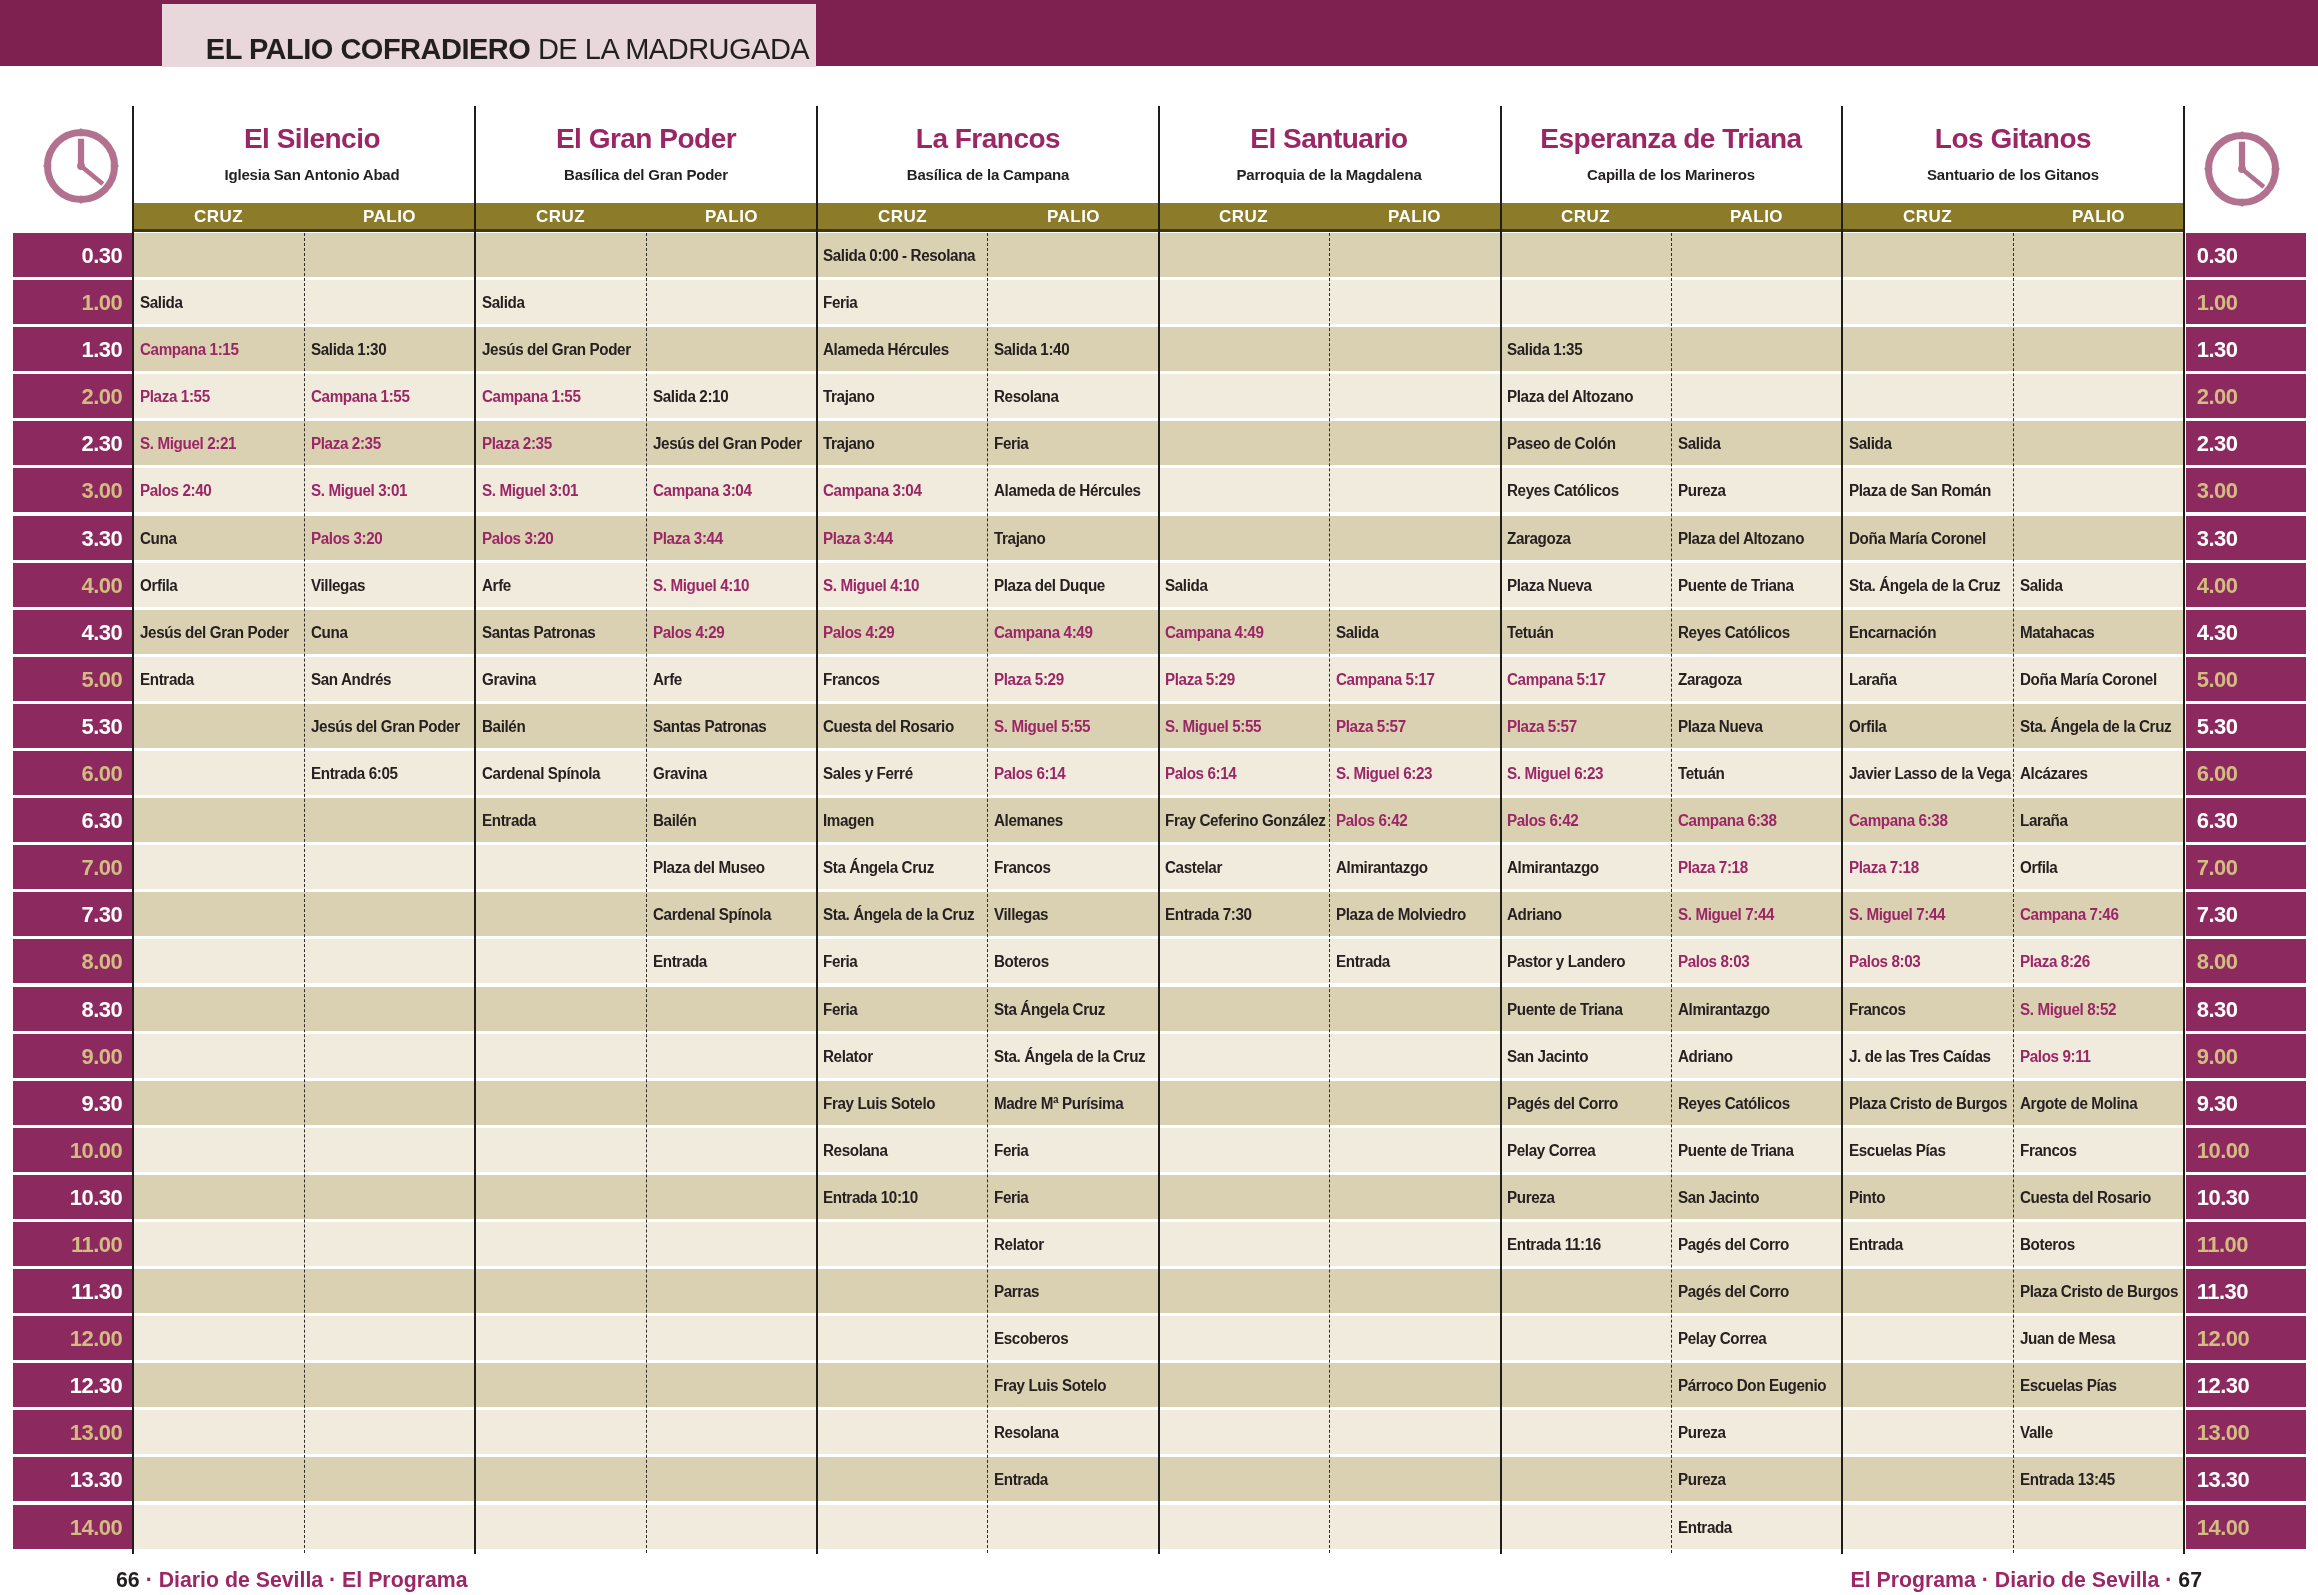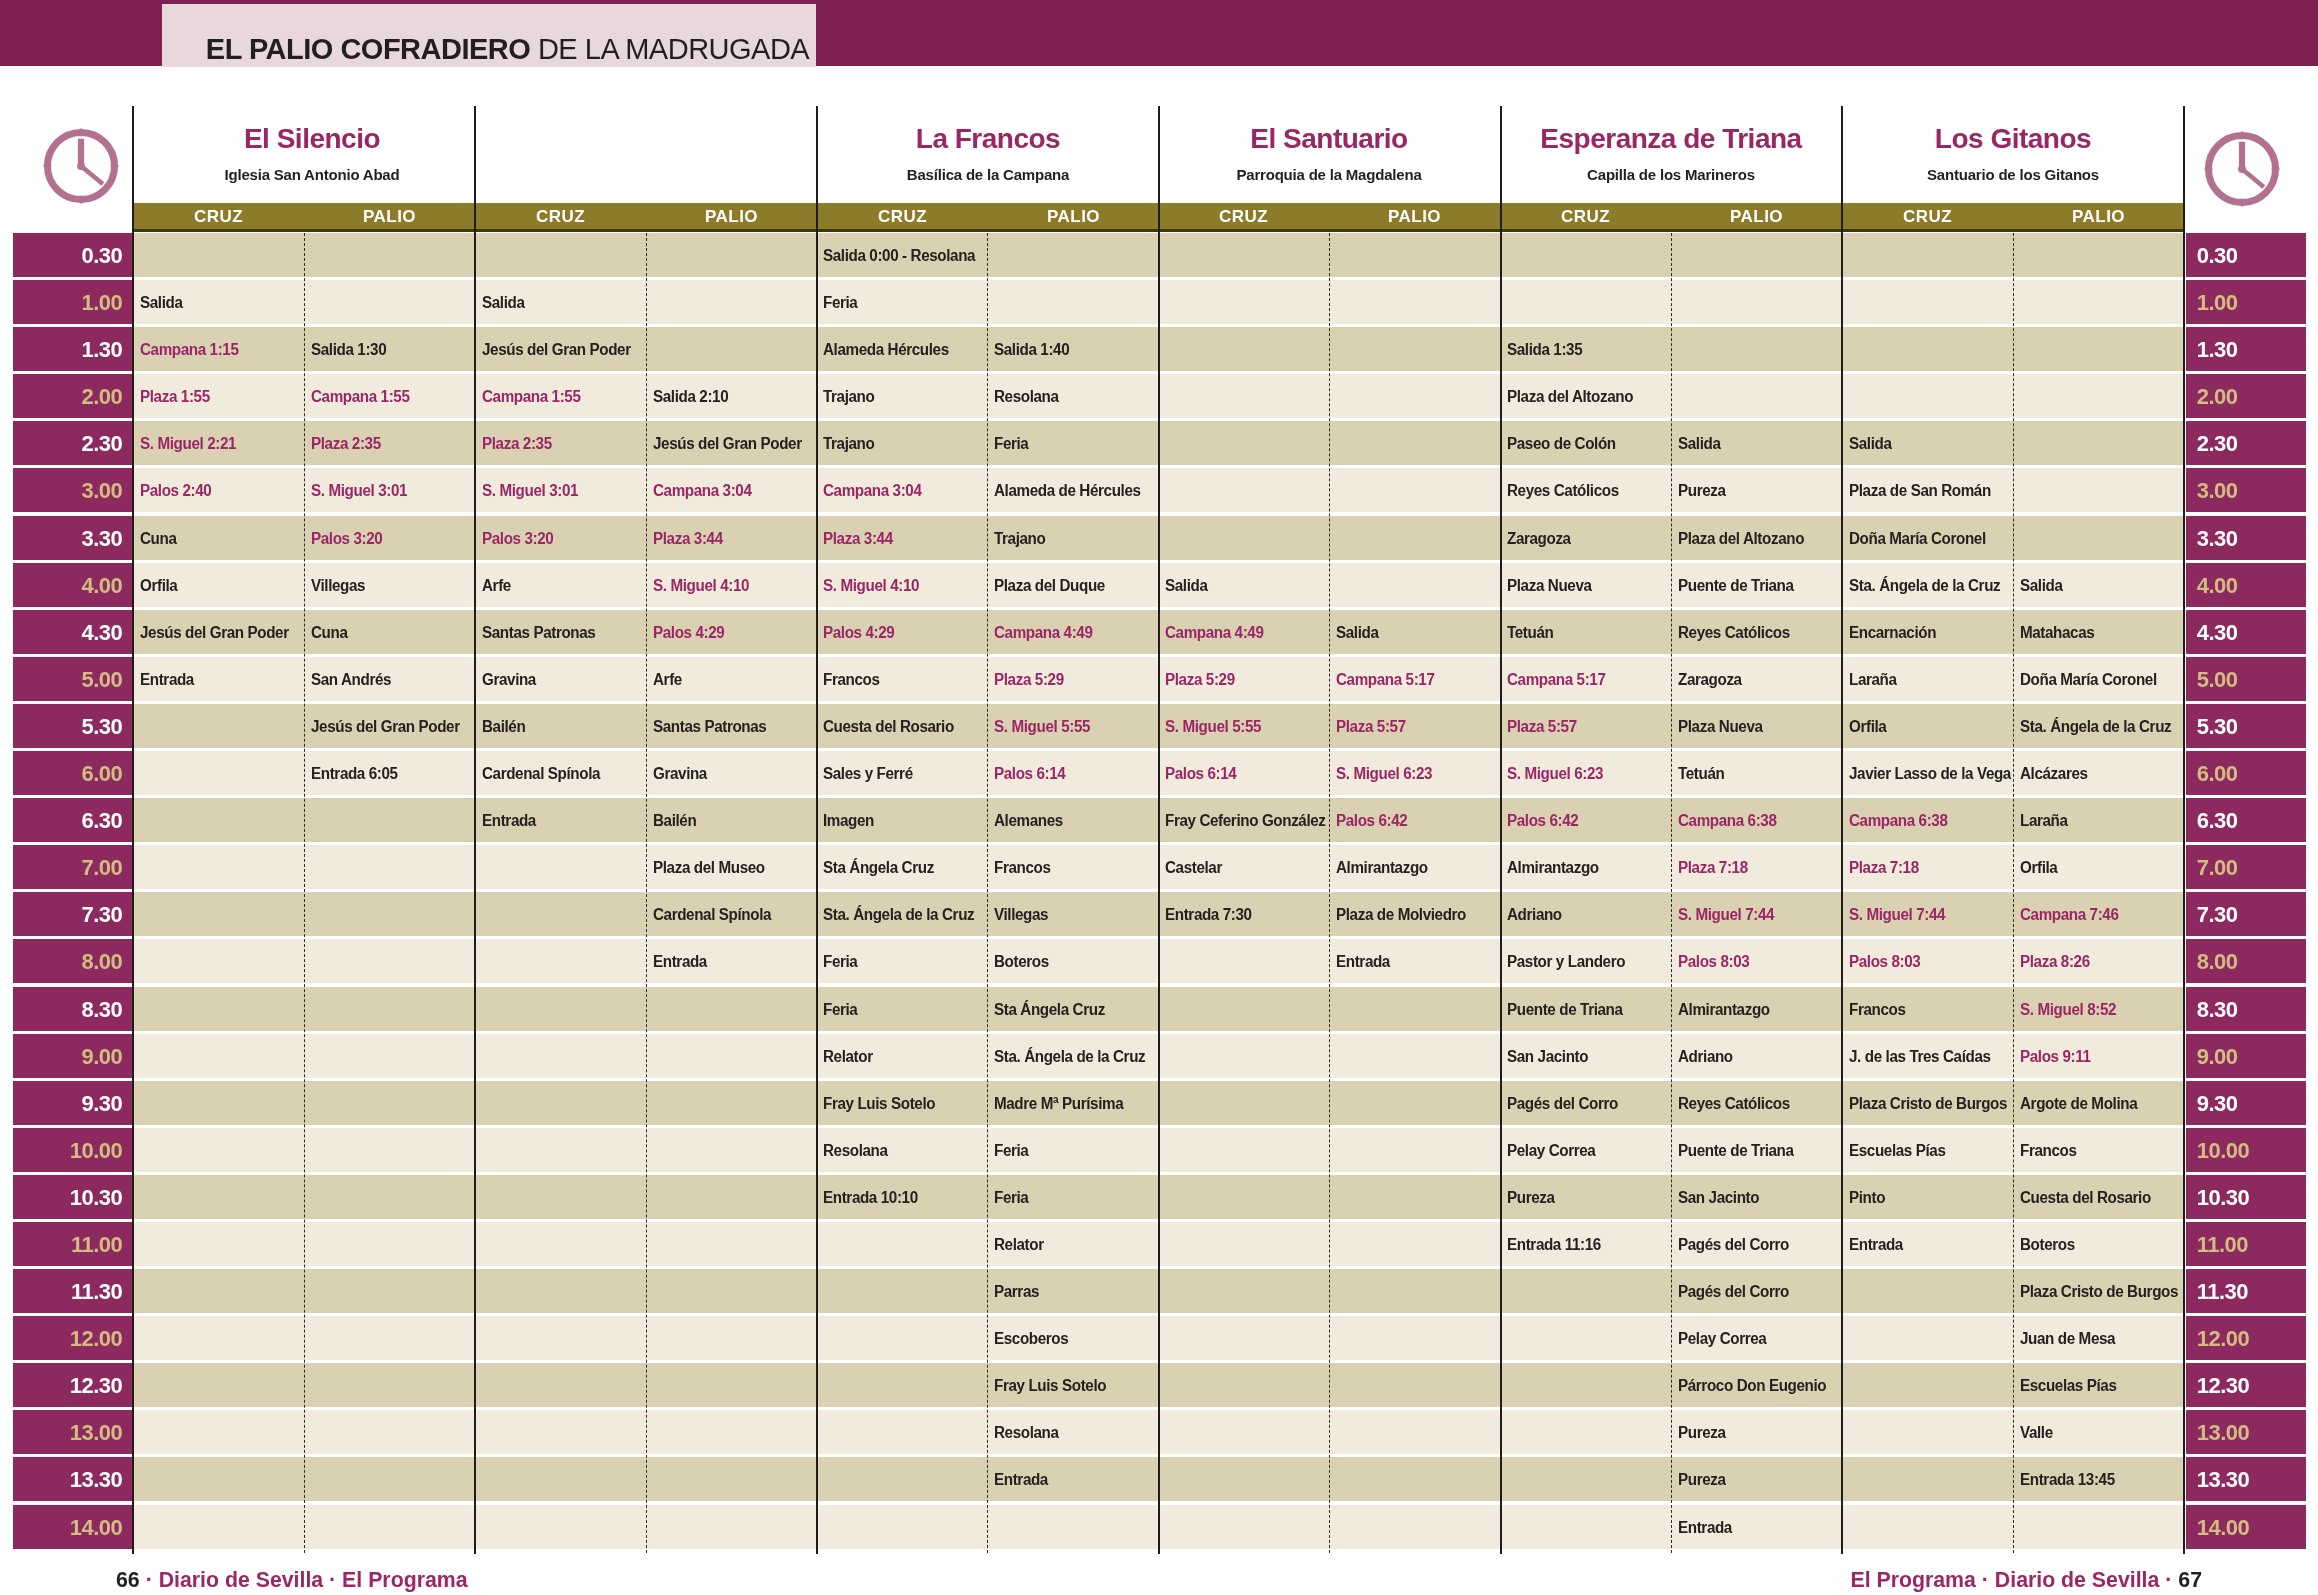--- a/index.html
+++ b/index.html
@@ -86,20 +86,24 @@
   <line x1="88" y1="50" x2="98" y2="50" stroke="#B2718E" stroke-width="3"></line>
   <line x1="50" y1="50" x2="50" y2="15" stroke="#B2718E" stroke-width="8"></line>
   <line x1="50" y1="50" x2="78" y2="73" stroke="#B2718E" stroke-width="6"></line>
   <circle cx="50" cy="50" r="5" fill="#B2718E"></circle>
 </svg>
 
 <div id="headers">
     <div class="bh-col" style="left: 0px; width: 334px; margin-left: 12px;">
       <div class="bh-name">El Silencio</div>
       <div class="bh-church">Iglesia San Antonio Abad</div>
+    </div>
+    <div class="bh-col" style="left: 342px; width: 342px;">
+      <div class="bh-name">El Gran Poder</div>
+      <div class="bh-church">Basílica del Gran Poder</div>
     </div>
     <div class="bh-col" style="left: 684px; width: 342px;">
       <div class="bh-name">La Francos</div>
       <div class="bh-church">Basílica de la Campana</div>
     </div>
     <div class="bh-col" style="left: 1025px; width: 342px;">
       <div class="bh-name">El Santuario</div>
       <div class="bh-church">Parroquia de la Magdalena</div>
     </div>
     <div class="bh-col" style="left: 1709px; width: 342px;">

